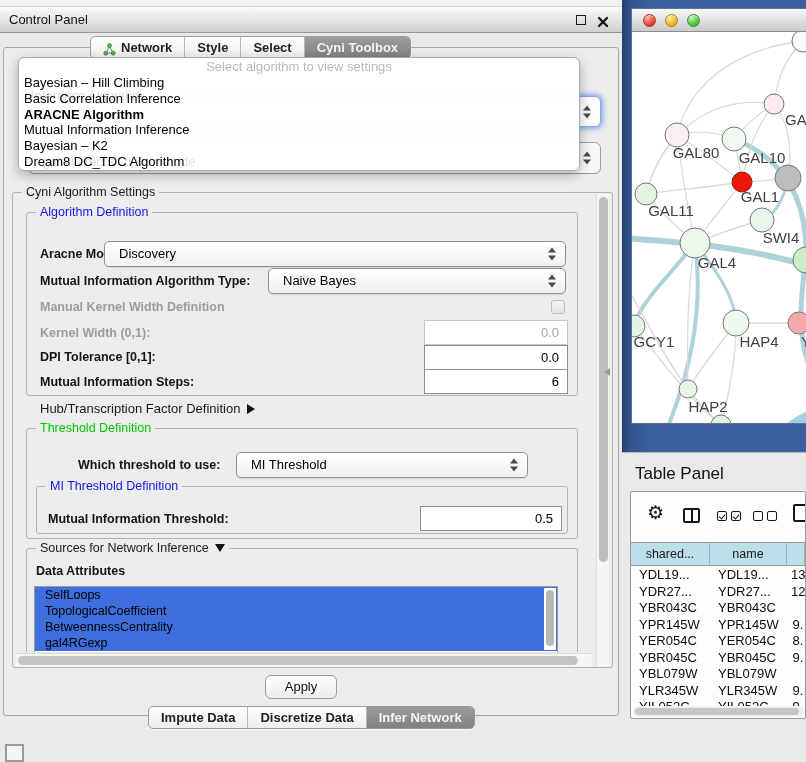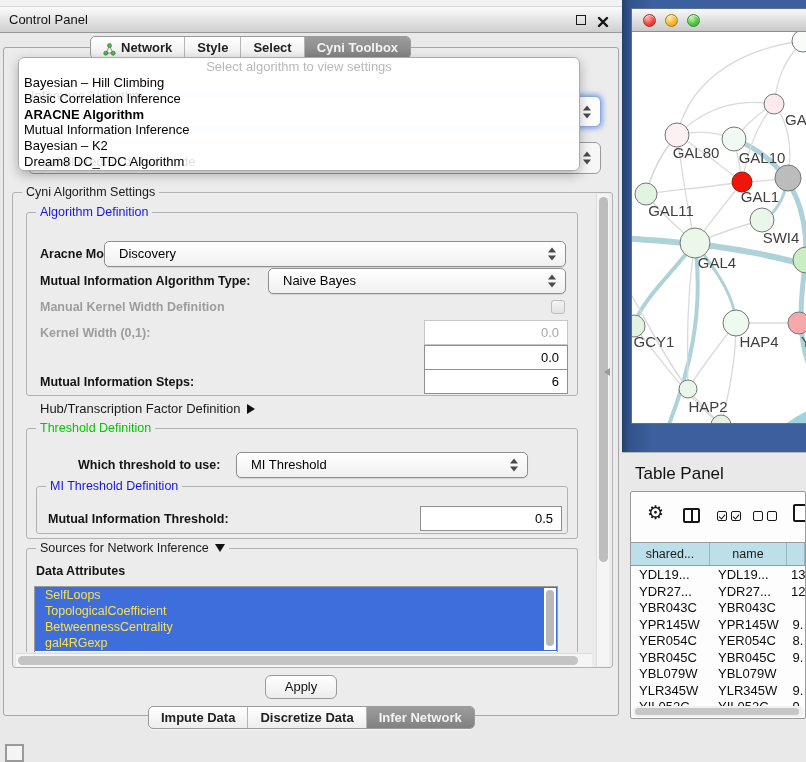--- a/index.html
+++ b/index.html
@@ -53,21 +53,21 @@
   .combo { position:absolute; background:linear-gradient(#ffffff,#f0f0f0); border:1px solid #8f8f8f; border-radius:5px;
     font-size:13px; line-height:24px; padding-left:14px; color:#000; box-shadow:0 1px 1px rgba(0,0,0,.1); }
   .field { position:absolute; background:#fff; border:1px solid #8f8f8f; font-size:13px; line-height:23px; text-align:right; padding-right:8px; color:#000; }
   .field.dis { border-color:#c6c6c6; color:#a8a8a8; }
   .checkbox { position:absolute; width:14px; height:14px; border:1px solid #bdbdbd; border-radius:3px; background:linear-gradient(#f4f4f4,#e3e3e3); }
 
   .tri-right { width:0; height:0; border-top:5px solid transparent; border-bottom:5px solid transparent; border-left:8px solid #111; }
   .tri-down  { width:0; height:0; border-left:5px solid transparent; border-right:5px solid transparent; border-top:8px solid #111; }
 
   .attr-list { position:absolute; left:34px; top:586px; width:524px; height:66px; background:#fff; border:1px solid #9a9a9a; border-bottom:none; overflow:hidden; }
-  .attr-item { height:16px; line-height:16px; background:#3d6edc; color:#fde047; font-size:12.5px; padding-left:10px; }
+  .attr-item { height:16px; line-height:16px; background:#3d6edc; color:#000000; font-size:12.5px; padding-left:10px; }
   .attr-sb { position:absolute; left:544px; top:588px; width:12px; height:62px; background:#fff; z-index:3; }
   .attr-sb .thumb { position:absolute; left:2px; top:2px; width:8px; height:56px; background:#b9b9b9; border-radius:4px; }
 
   .sb-v { position:absolute; left:596px; top:194px; width:13px; height:472px; background:#f5f5f5; border-left:1px solid #dcdcdc; }
   .sb-v .thumb { position:absolute; left:2px; top:3px; width:9px; height:365px; background:#bdbdbd; border-radius:5px; }
   .sb-h { position:absolute; left:16px; top:653px; width:576px; height:14px; background:#f5f5f5; border-top:1px solid #dcdcdc; }
   .sb-h .thumb { position:absolute; left:2px; top:2px; width:560px; height:9px; background:#c4c4c4; border-radius:5px; }
 
   .apply-btn { position:absolute; left:265px; top:675px; width:72px; height:24px; background:linear-gradient(#ffffff,#ececec);
     border:1px solid #9a9a9a; border-radius:6px; font-size:13px; text-align:center; line-height:22px; color:#111; }
@@ -204,20 +204,21 @@
         <div class="down"></div>
       </div>
   </div>
 
   <div class="lbl dis" style="left:40px; top:297px; line-height:20px;">Manual Kernel Width Definition</div>
   <div class="checkbox" style="left:551px; top:300px;"></div>
 
   <div class="lbl dis" style="left:40px; top:320px;">Kernel Width (0,1):</div>
   <div class="field dis" style="left:424px; top:320px; width:144px; height:25px;">0.0</div>
 
+  <div class="lbl" style="left:40px; top:344px;">DPI Tolerance [0,1]:</div>
   <div class="field" style="left:424px; top:345px; width:144px; height:25px;">0.0</div>
 
   <div class="lbl" style="left:40px; top:369px;">Mutual Information Steps:</div>
   <div class="field" style="left:424px; top:369px; width:144px; height:25px;">6</div>
 
   <div class="plainlbl" style="left:40px; top:399px;">
     <span>Hub/Transcription Factor Definition</span>
     <span class="tri-right"></span>
   </div>
 

